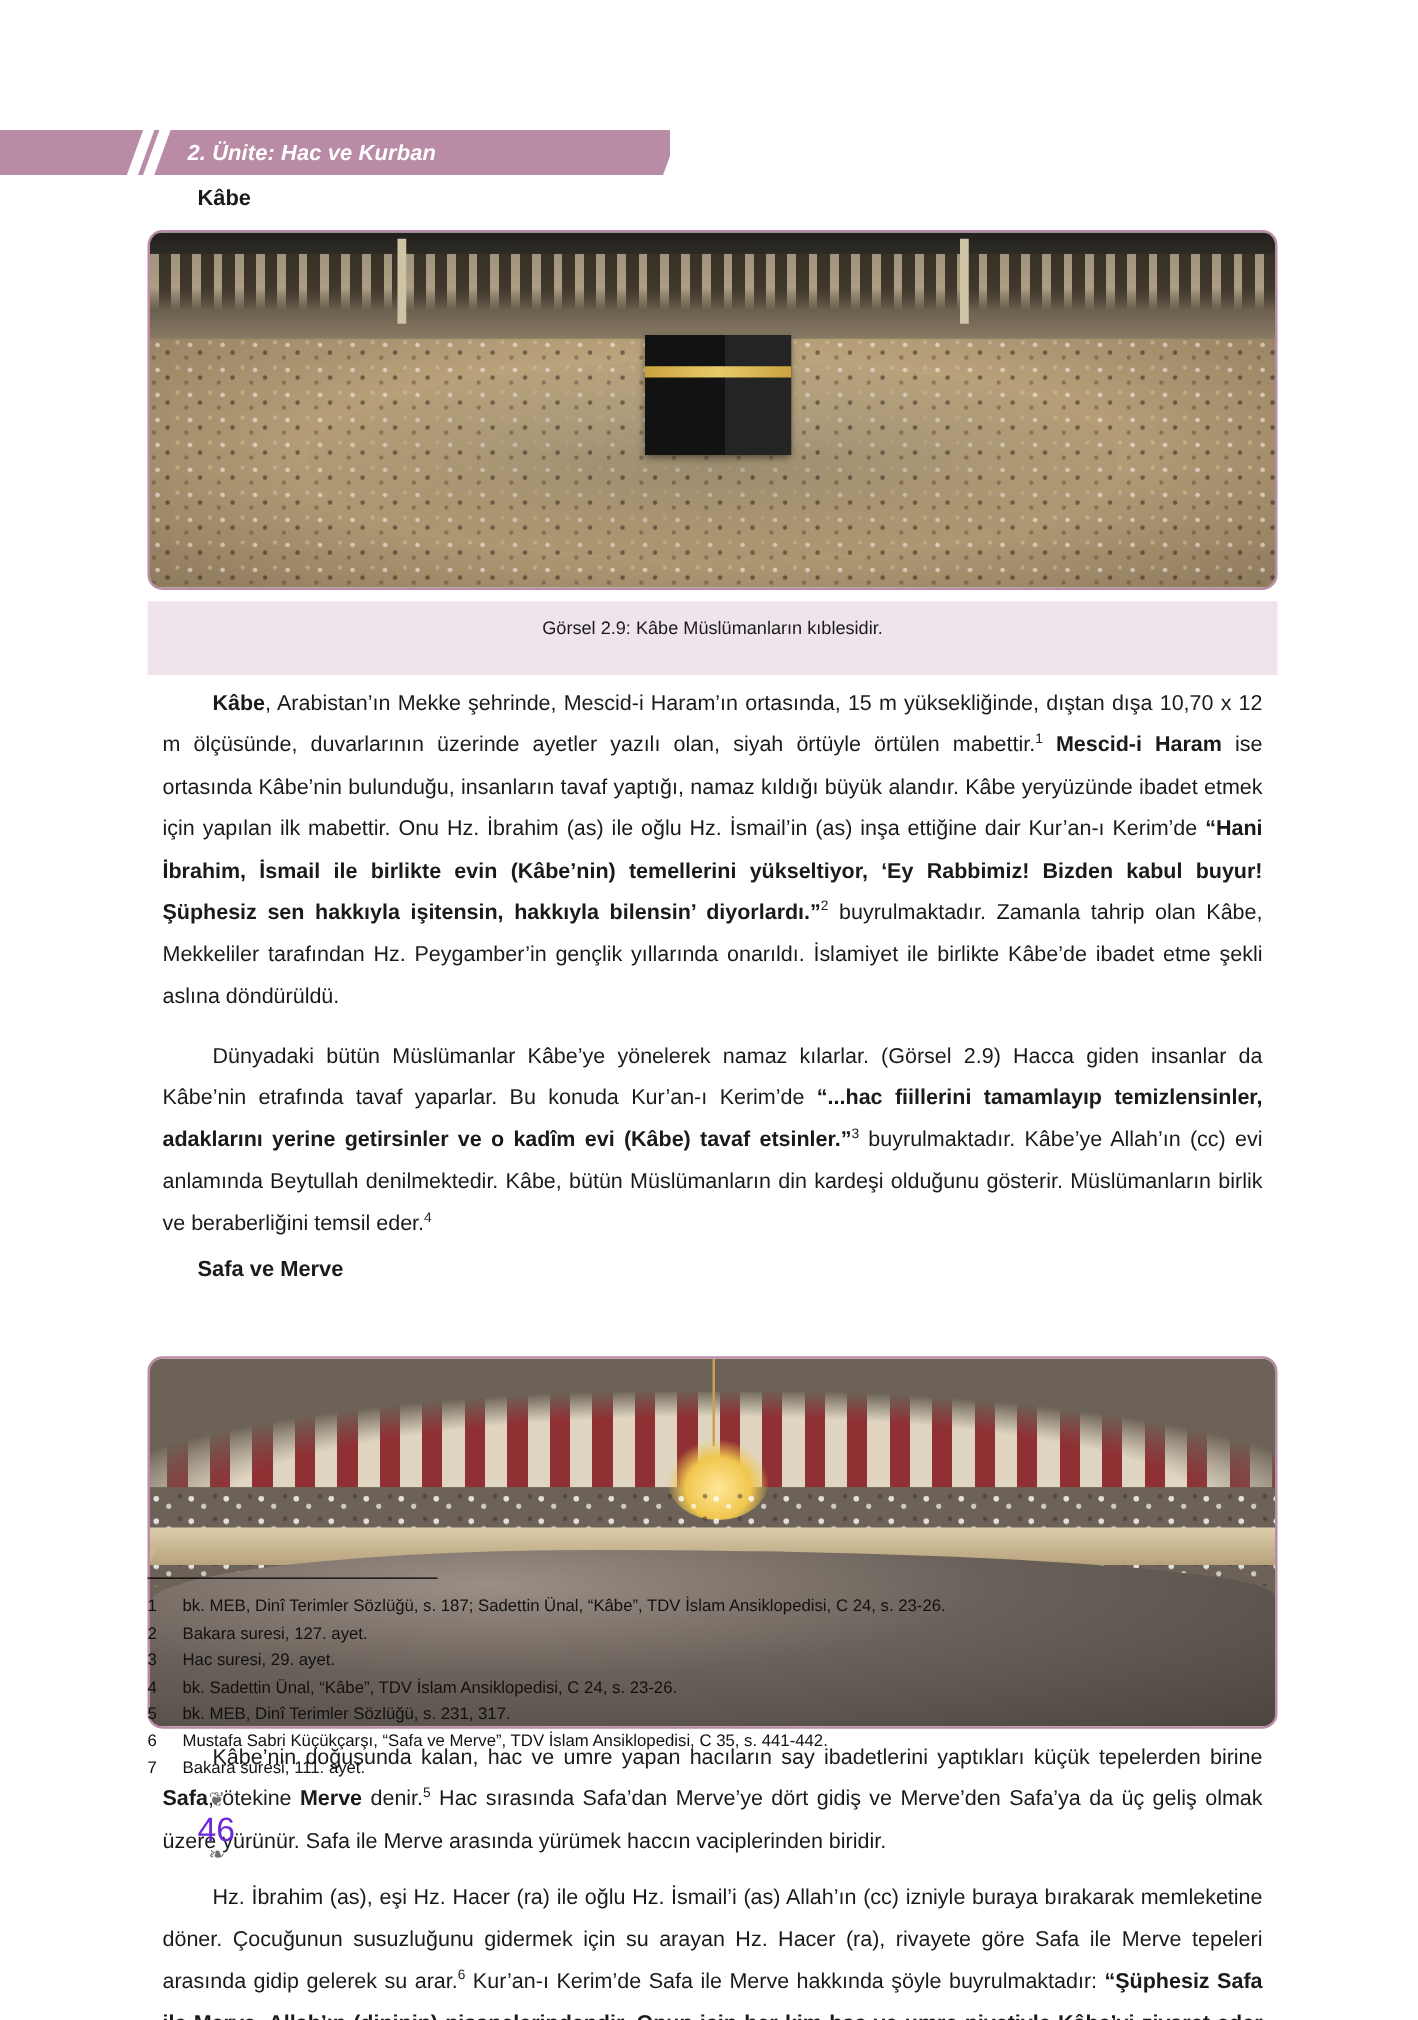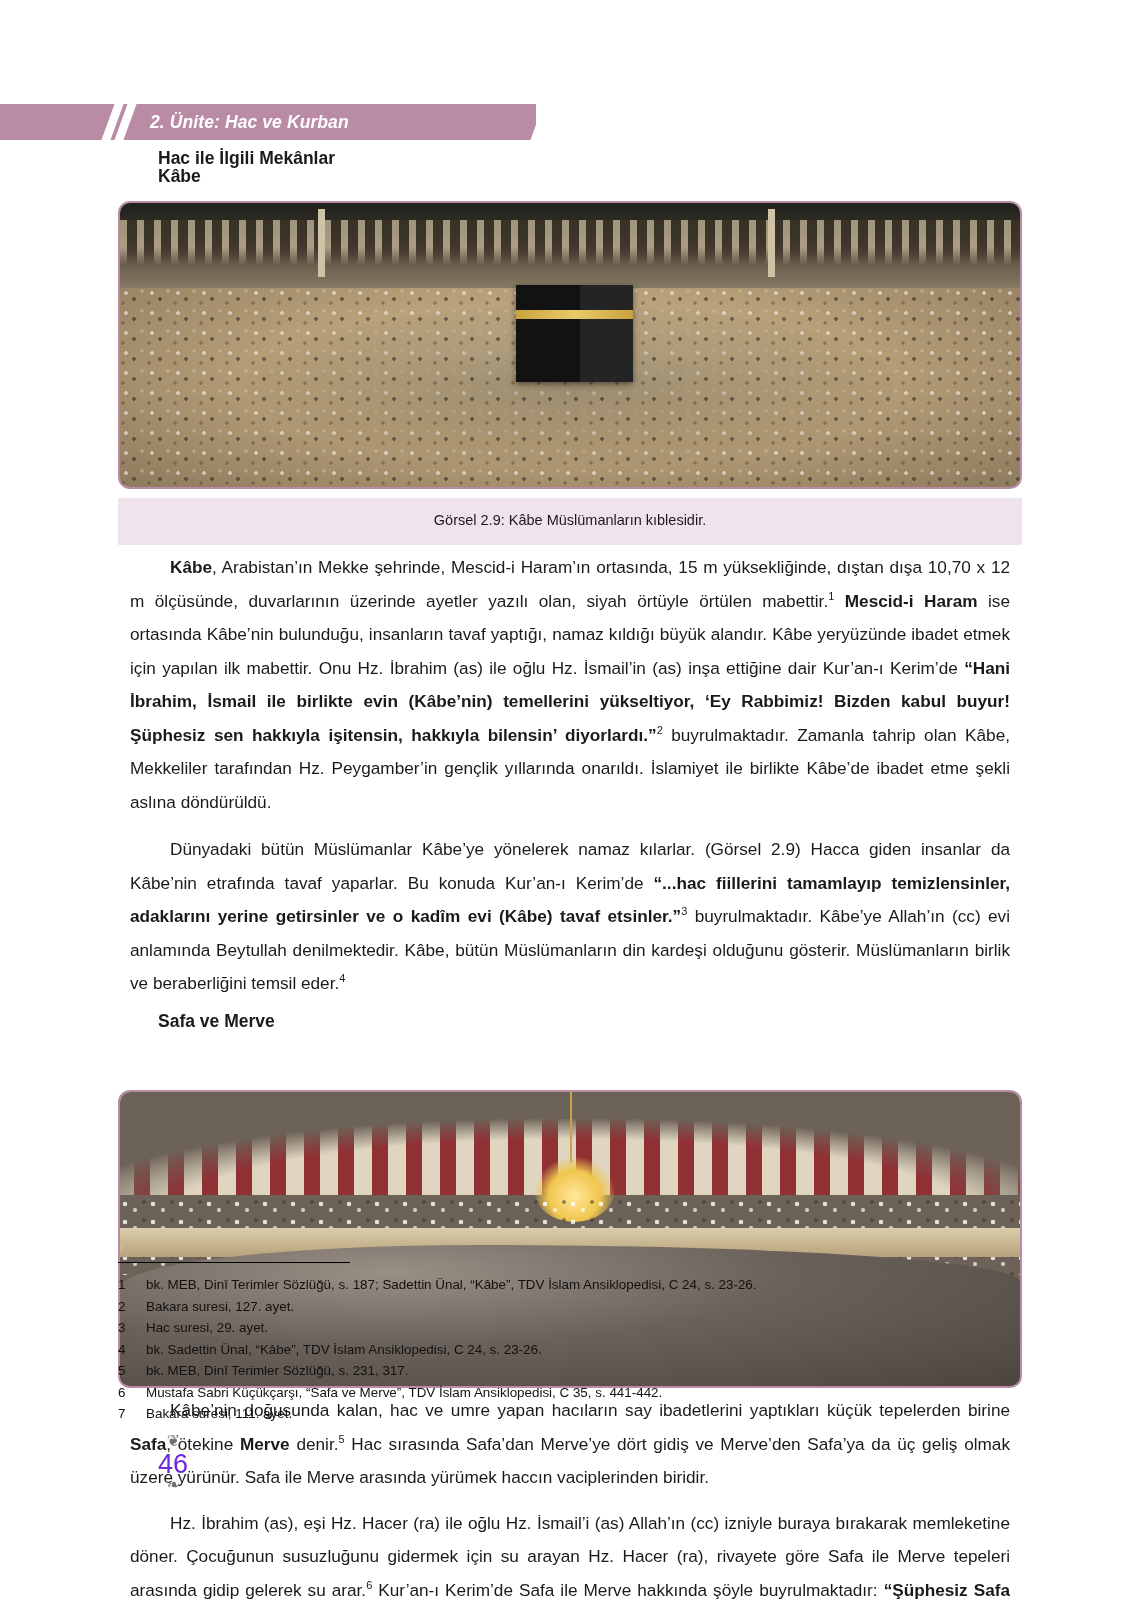--- a/index.html
+++ b/index.html
@@ -114,21 +114,21 @@
     overflow: hidden;
     position: relative;
   }
   .photo.kabe { height: 288px; }
   .photo.safa { height: 298px; }
   .caption {
     background: #f0e4ec;
     color: #1a1a1a;
     font-size: 14.5px;
     text-align: center;
-    padding: 14px 6px 16px 6px;
+    padding: 14px 6px 28px 6px;
     margin-top: 9px;
     line-height: 1.2;
   }
   .kabe-art { position: absolute; inset: 0; background: #8a7f6d; }
   .kabe-art .mosque-top {
     position: absolute; left: 0; right: 0; top: 0; height: 32%;
     background:
       linear-gradient(180deg, #20201d 0%, #3a342b 35%, #6d6150 70%, #8d8169 100%);
   }
   .kabe-art .arches {
@@ -287,21 +287,20 @@
   <div class="banner-bar"></div>
   <div class="slash s1"></div>
   <div class="slash s2"></div>
   <div class="slash s3"></div>
   <div class="slash s4"></div>
   <div class="banner-title">2. Ünite: Hac ve Kurban</div>
 </div>
 
 <div class="content">
 
-  <h3 class="sub h-mekanlar">Hac ile İlgili Mekânlar</h3>
   <h3 class="sub h-kabe">Kâbe</h3>
 
   <div class="clearfix">
 
     <div class="float-right figure">
       <div class="photo kabe">
         <div class="kabe-art">
           <div class="mosque-top"></div>
           <div class="arches"></div>
           <div class="minaret m1"></div>

